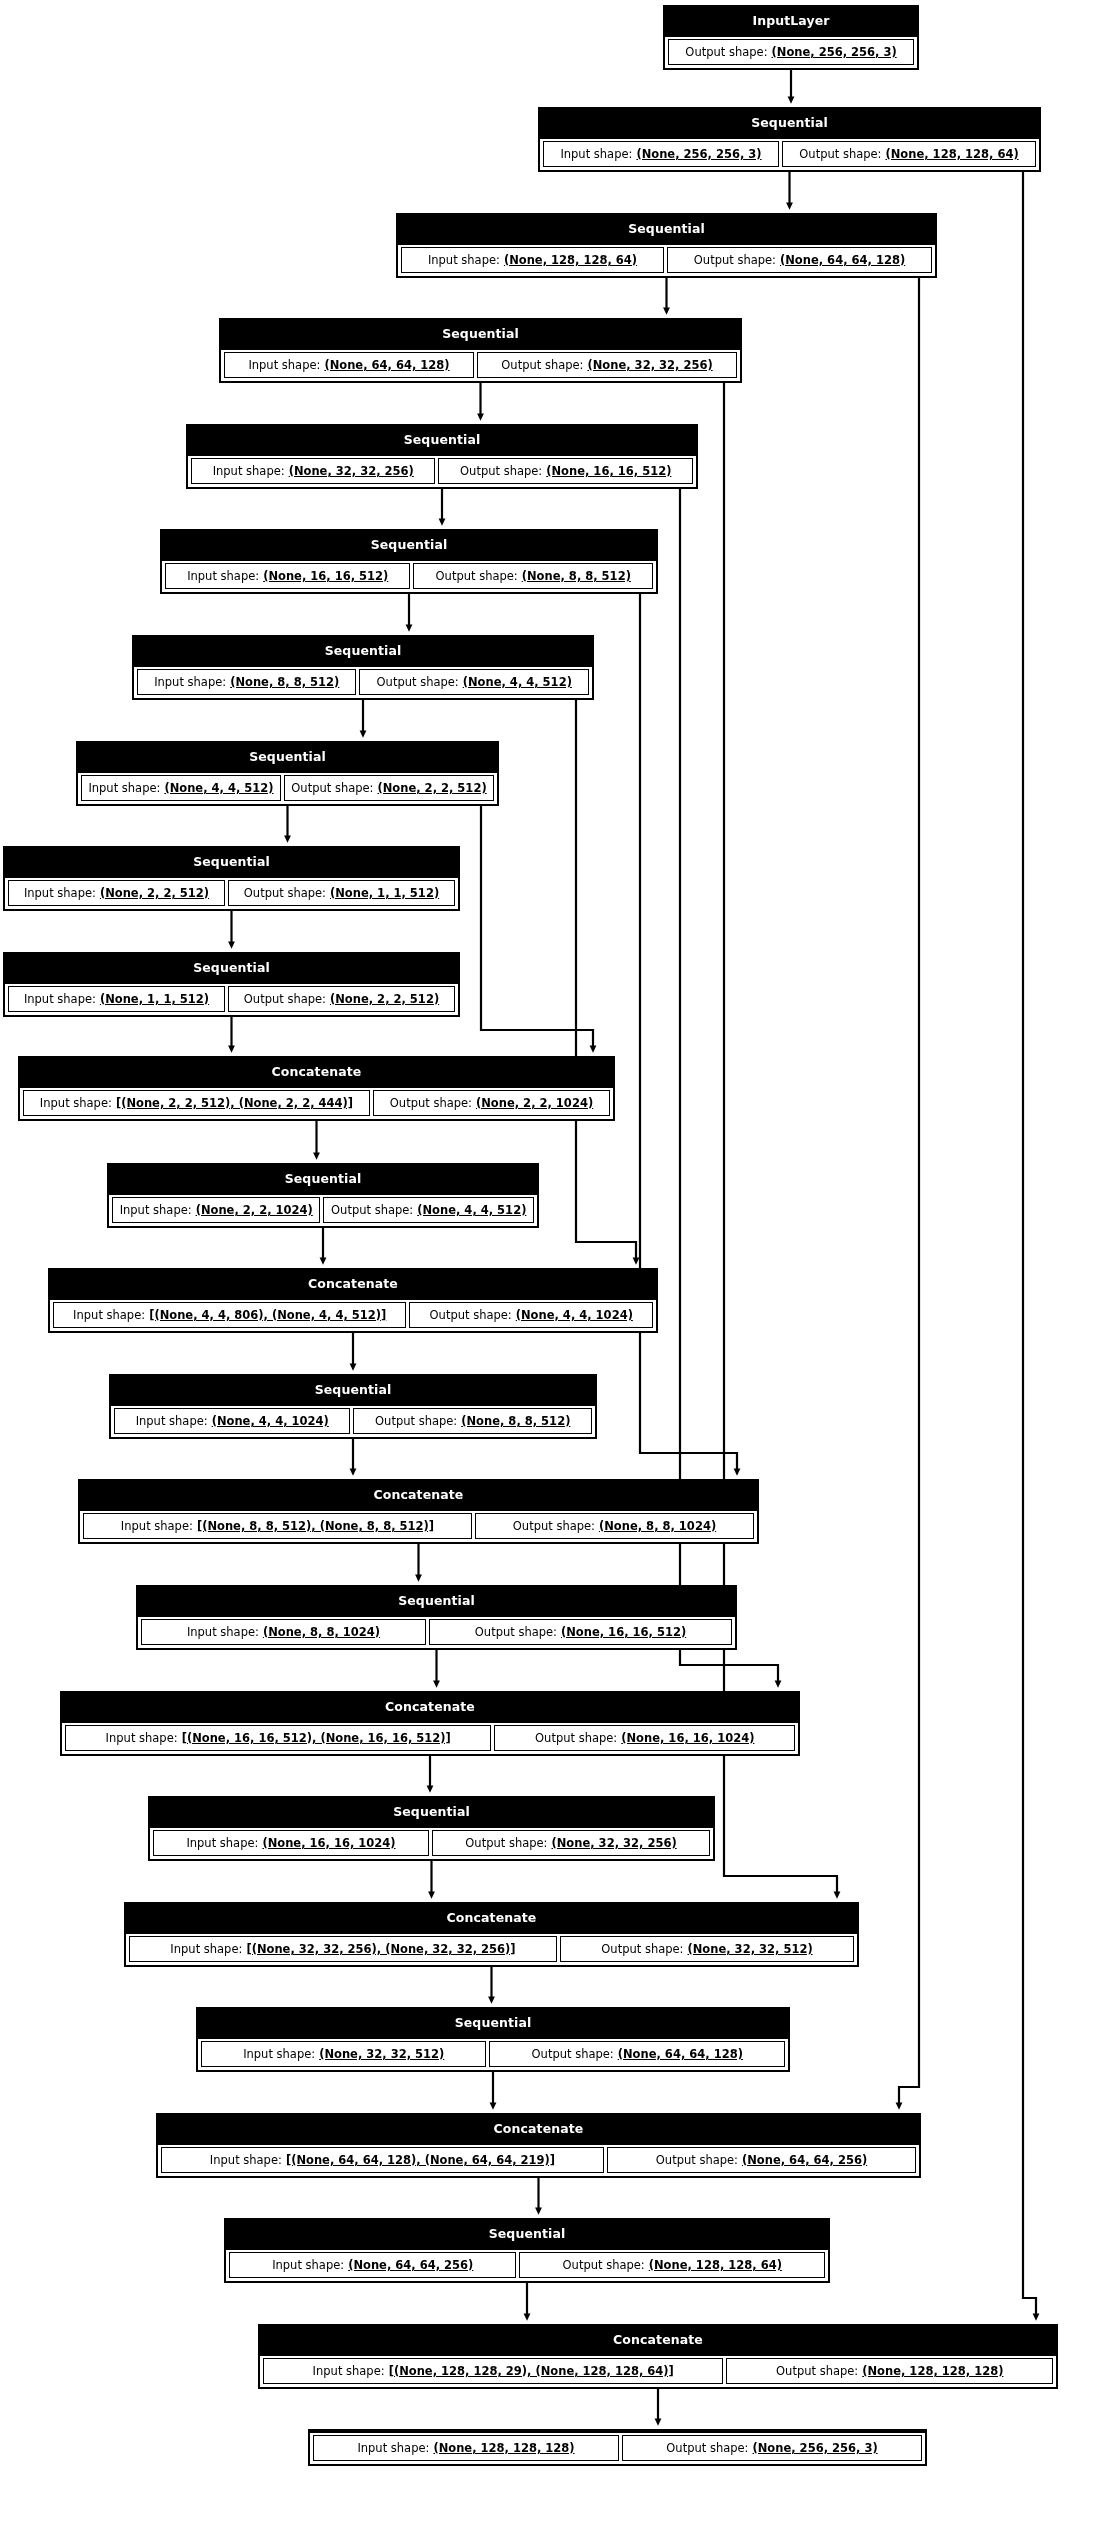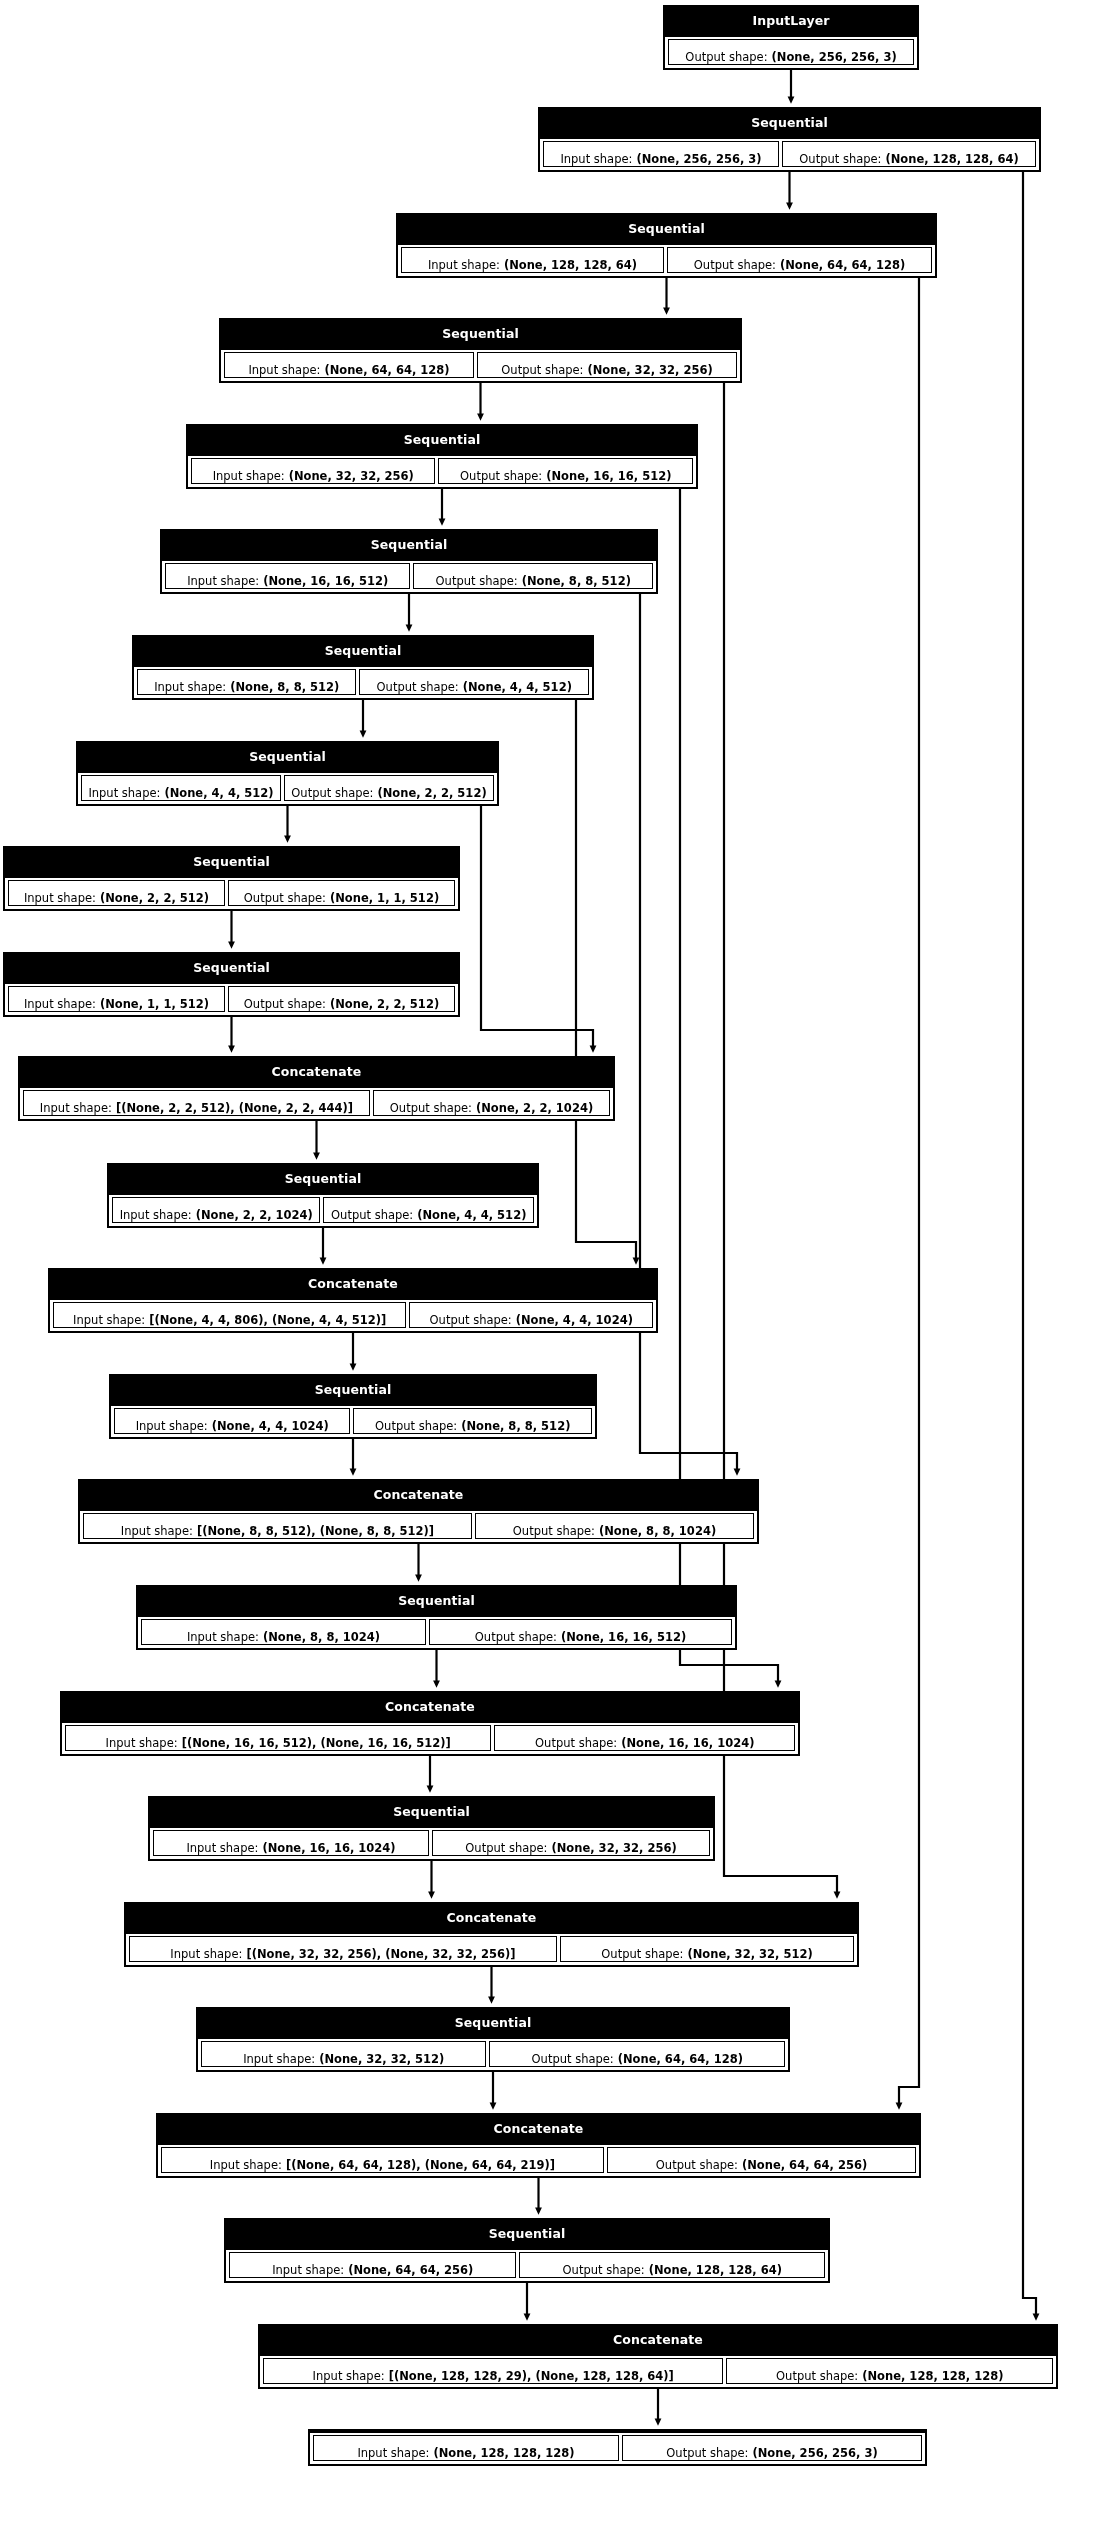--- a/index.html
+++ b/index.html
@@ -46,32 +46,32 @@
     background:#ffffff;
     border-top:2px solid #000000;
     padding:2px 3px 3px 3px;
     box-sizing:content-box;
   }
   .node-body.single{justify-content:center;}
   .cell{
     flex:1 1 auto;
     border:1px solid #000000;
     display:flex;
-    align-items:flex-end;
+    align-items:center;
     justify-content:center;
     font-size:11.5px;
     color:#000000;
     white-space:nowrap;
     overflow:hidden;
     padding:0 5px;
     box-sizing:border-box;
   }
   .cell + .cell{border-left:1px solid #000000;margin-left:3px;}
   .cell .lbl{font-weight:normal;}
-  .cell .val{font-weight:bold;margin-left:4px;}
+  .cell .val{font-weight:bold;margin-left:4px;text-decoration:underline;}
 </style>
 </head>
 <body>
 
 <div id="canvas">
   <svg id="edges" viewBox="0 0 1101 2535">
     <defs>
       <marker id="arrow" markerWidth="9" markerHeight="9" refX="4.2" refY="4" orient="auto" markerUnits="userSpaceOnUse">
         <path d="M0.6,0.6 L8,4 L0.6,7.4 z" fill="#000000"></path>
       </marker>

